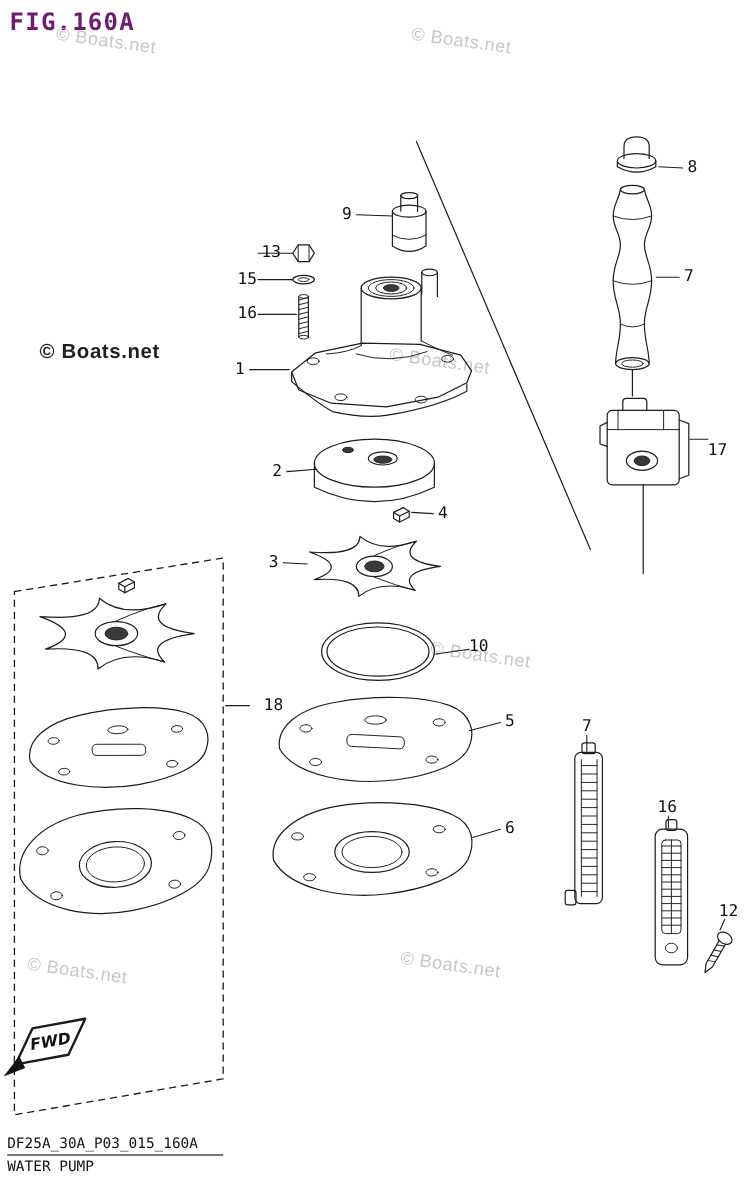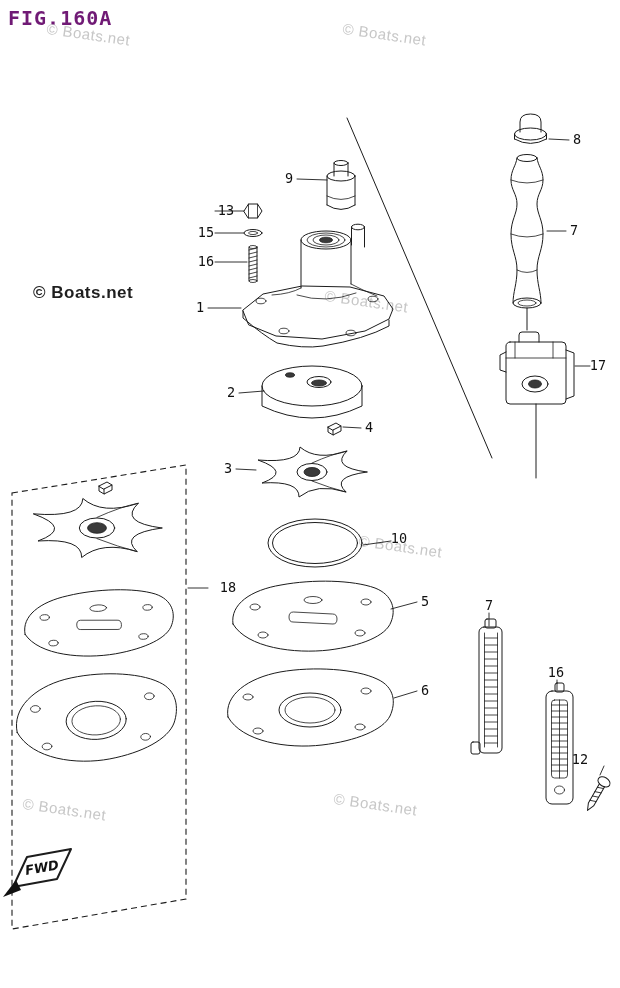--- a/index.html
+++ b/index.html
@@ -252,23 +252,28 @@
       <div class="callout" style="left: 231px; top: 393px;">2</div>
       <div class="callout" style="left: 228px; top: 469px;">3</div>
       <div class="callout" style="left: 369px; top: 428px;">4</div>
       <div class="callout" style="left: 425px; top: 602px;">5</div>
       <div class="callout" style="left: 425px; top: 691px;">6</div>
       <div class="callout" style="left: 574px; top: 231px;">7</div>
       <div class="callout" style="left: 577px; top: 140px;">8</div>
       <div class="callout" style="left: 289px; top: 179px;">9</div>
       <div class="callout" style="left: 556px; top: 673px;">16</div>
       <div class="callout" style="left: 489px; top: 606px;">7</div>
-      <div class="callout" style="left: 580px; top: 760px;">12</div>
+      <div class="callout" style="left: 607px; top: 760px;">12</div>
       <div class="callout" style="left: 206px; top: 211px; margin-left: 20px;">13</div>
       <div class="callout" style="left: 206px; top: 262px;">16</div>
       <div class="callout" style="left: 206px; top: 233px;">15</div>
       <div class="callout" style="left: 399px; top: 539px;">10</div>
-      <div class="callout" style="left: 598px; top: 366px;">17</div>
+      <div class="callout" style="left: 598px; top: 376px;">17</div>
       <div class="callout" style="left: 216px; top: 588px; margin-left: 12px;">18</div>
     </div>
 
+  <div class="footer">
+    <div class="code">DF25A_30A_P03_015_160A</div>
+    <div class="rule"></div>
+    <div class="name">WATER PUMP</div>
+  </div>
 
 </div>
 
 </body></html>

